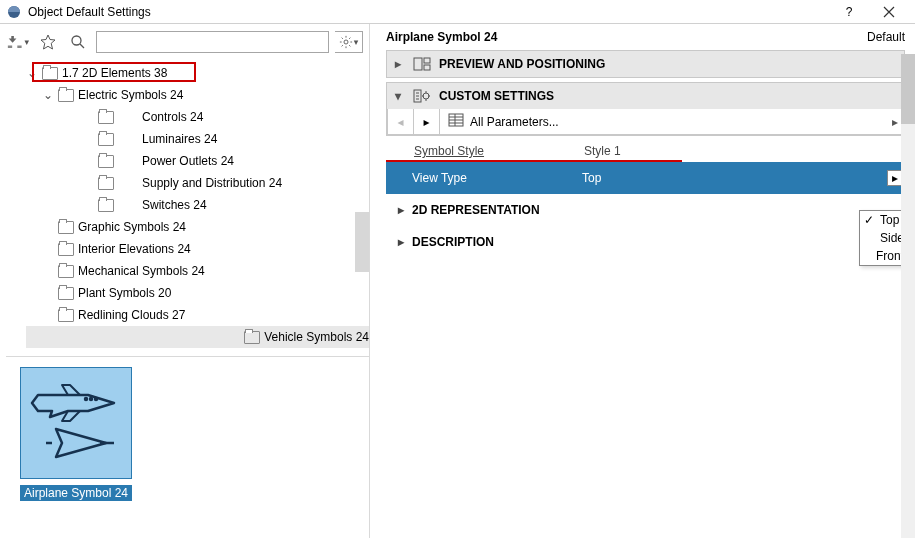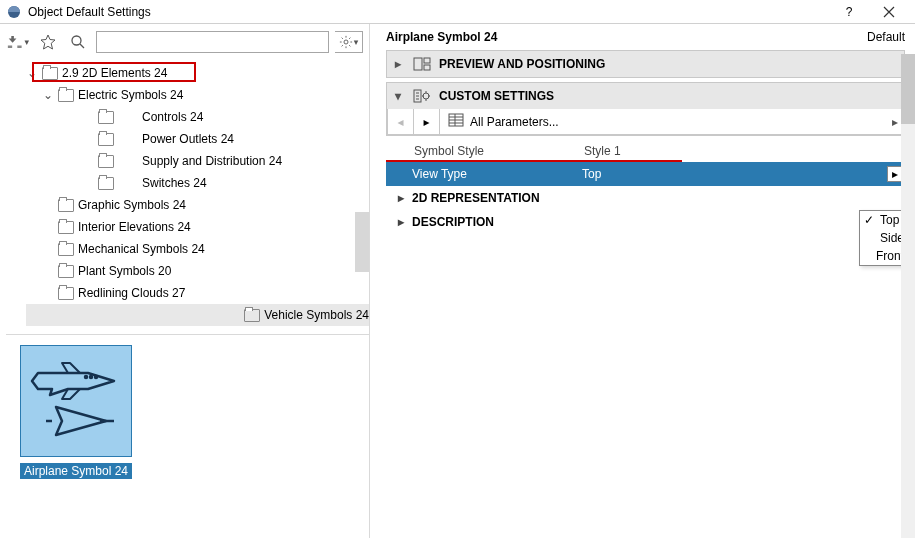--- a/index.html
+++ b/index.html
@@ -47,22 +47,22 @@
 .panel .ph .picon { width:18px; height:16px; display:flex; align-items:center; justify-content:center; }
 
 .paramnav { display:flex; align-items:center; border:1px solid #c8c8c8; border-top:none; height:26px; }
 .paramnav .nav { width:26px; height:100%; display:flex; align-items:center; justify-content:center; border-right:1px solid #c8c8c8; }
 .paramnav .nav.disabled { color:#bbb; }
 .paramnav .lbl { flex:1; padding-left:8px; display:flex; align-items:center; gap:6px; }
 .paramnav .endnav { width:16px; text-align:center; color:#555; }
 
 .paramtable { margin-top:6px; }
 .paramtable .thead { display:flex; color:#444; padding:2px 0 4px 28px; }
-.paramtable .thead .c1 { width:170px; }
-.paramtable .row { display:flex; align-items:center; height:24px; padding-left:12px; }
+.paramtable .thead .c1 { width:170px;text-decoration:underline; }
+.paramtable .row { display:flex; align-items:center; height:32px; padding-left:12px; }
 .paramtable .row .rchev { width:14px; color:#444; }
 .paramtable .row .c1 { width:170px; }
 .paramtable .row .c2 { flex:1; }
 .paramtable .row.selrow { background:#2a7ab0; color:#fff; position:relative; }
 .paramtable .row.selrow .end { position:absolute; right:2px; width:16px; height:16px; background:#fff; color:#000; display:flex; align-items:center; justify-content:center; border:1px solid #888; }
 .paramtable .row.group { font-weight:600; }
 
 .popupmenu { position:absolute; right:6px; top:186px; width:50px; background:#fff; border:1px solid #888; box-shadow:2px 2px 4px rgba(0,0,0,.15); }
 .popupmenu .mi { height:18px; display:flex; align-items:center; padding:0 4px; gap:4px; }
 .popupmenu .mi .chk { width:12px; }
@@ -121,31 +121,36 @@
         <span style="font-size:9px;color:#555;margin-left:1px">▾</span>
       </div>
     </div>
 
     <div class="treewrap">
       <div class="redbox" style="left:26px; top:0px; width:164px; height:20px;"></div>
       <ul class="tree">
         <li class="row">
           <span class="chev">⌄</span>
           <span class="folder"></span>
-          <span>2.9 2D Elements 24</span>
+          <span>1.7 2D Elements 38</span>
         </li>
         <li class="row indent1">
           <span class="chev">⌄</span>
           <span class="folder"></span>
           <span>Electric Symbols 24</span>
         </li>
         <li class="row indent2">
             <span class="chev"></span>
             <span class="folder"></span>
             <span>Controls 24</span>
+          </li>
+        <li class="row indent2">
+            <span class="chev"></span>
+            <span class="folder"></span>
+            <span>Luminaires 24</span>
           </li>
         <li class="row indent2">
             <span class="chev"></span>
             <span class="folder"></span>
             <span>Power Outlets 24</span>
           </li>
         <li class="row indent2">
             <span class="chev"></span>
             <span class="folder"></span>
             <span>Supply and Distribution 24</span>

